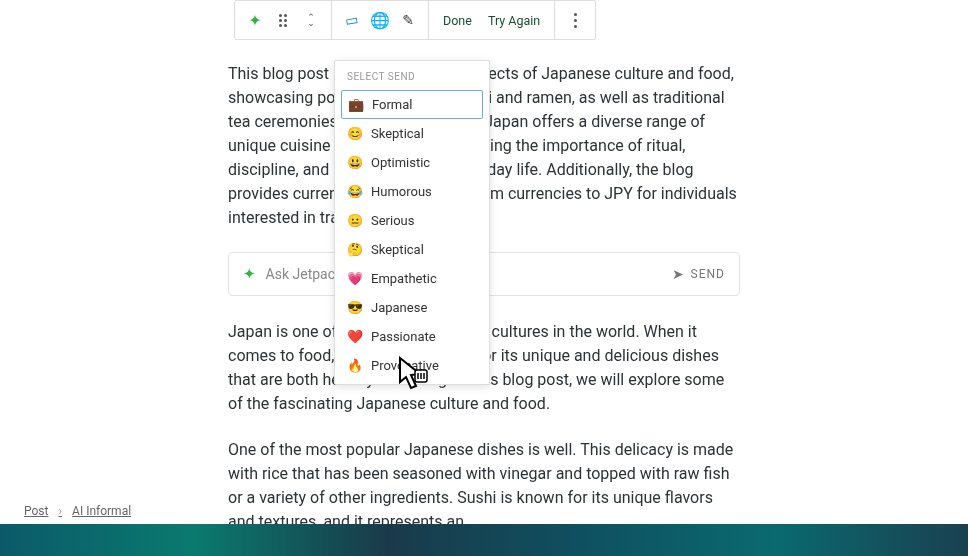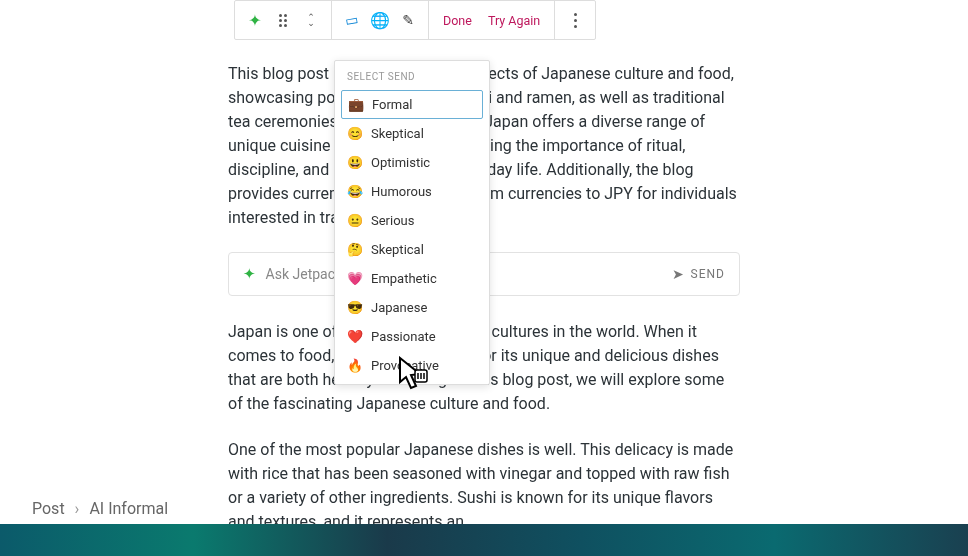--- a/index.html
+++ b/index.html
@@ -45,21 +45,21 @@
       cursor: pointer;
       color: #333;
       border-radius: 2px;
     }
     .tb-text-btn {
       padding: 0 8px;
       height: 28px;
       display: flex;
       align-items: center;
       cursor: pointer;
-      color: #be185d;
+      color: #14532d;
       font-size: 12.5px;
     }
     .sparkle-icon { color: #2fb344; font-size: 16px; }
     .drag-dots {
       display: grid;
       grid-template-columns: repeat(2, 3px);
       grid-template-rows: repeat(3, 3px);
       gap: 2px;
     }
     .drag-dots span { background: #555; width: 3px; height: 3px; border-radius: 50%; }
@@ -145,26 +145,27 @@
     .dropdown-item.selected {
       border: 1px solid #6ab0d6;
       margin: 0 6px;
       padding: 6px 6px;
       border-radius: 2px;
     }
     .dd-emoji { font-size: 13px; width: 16px; text-align: center; }
     .breadcrumb {
       position: absolute;
       bottom: 38px;
-      left: 32px;
-      font-size: 16px;
+      left: 24px;
+      font-size: 12px;
       color: #666;
       display: flex;
       align-items: center;
       gap: 10px;
+      text-decoration: underline;
     }
     .breadcrumb-sep { color: #999; }
     .gradient-bar {
       position: absolute;
       bottom: 0;
       left: 0;
       right: 0;
       height: 32px;
       background: linear-gradient(90deg, #0b5a6a 0%, #0a7a6e 20%, #1a3a4a 40%, #0f5060 60%, #0a6a70 80%, #1a4050 100%);
     }

